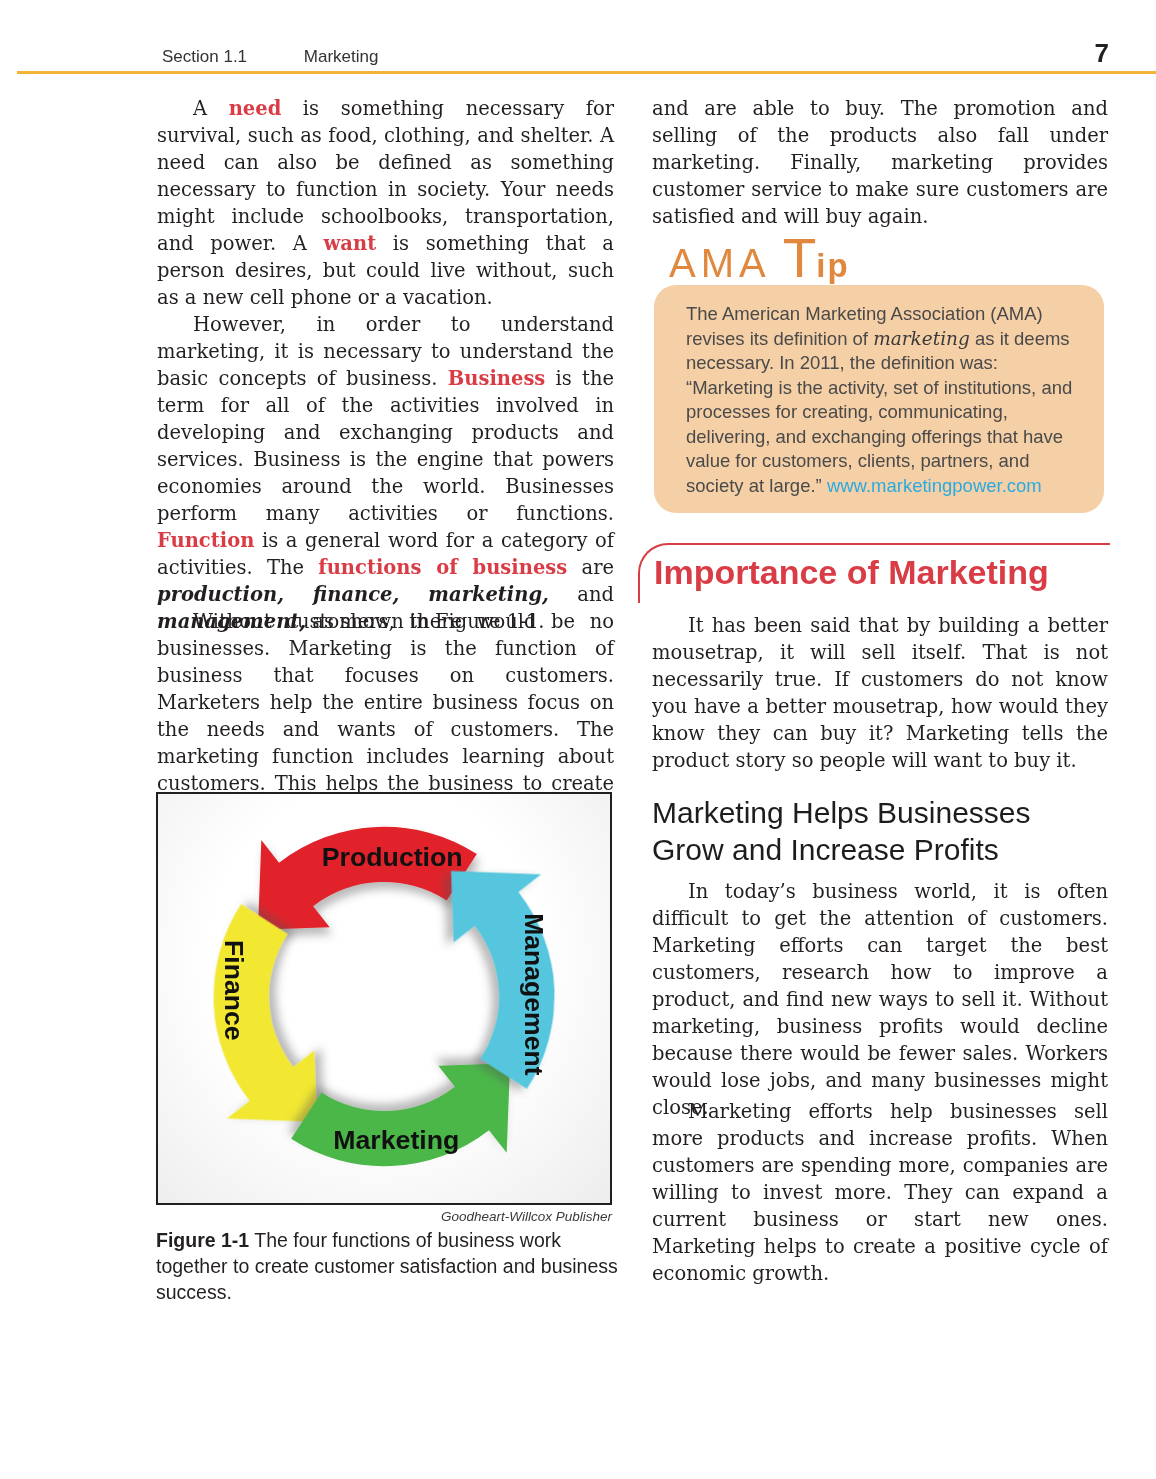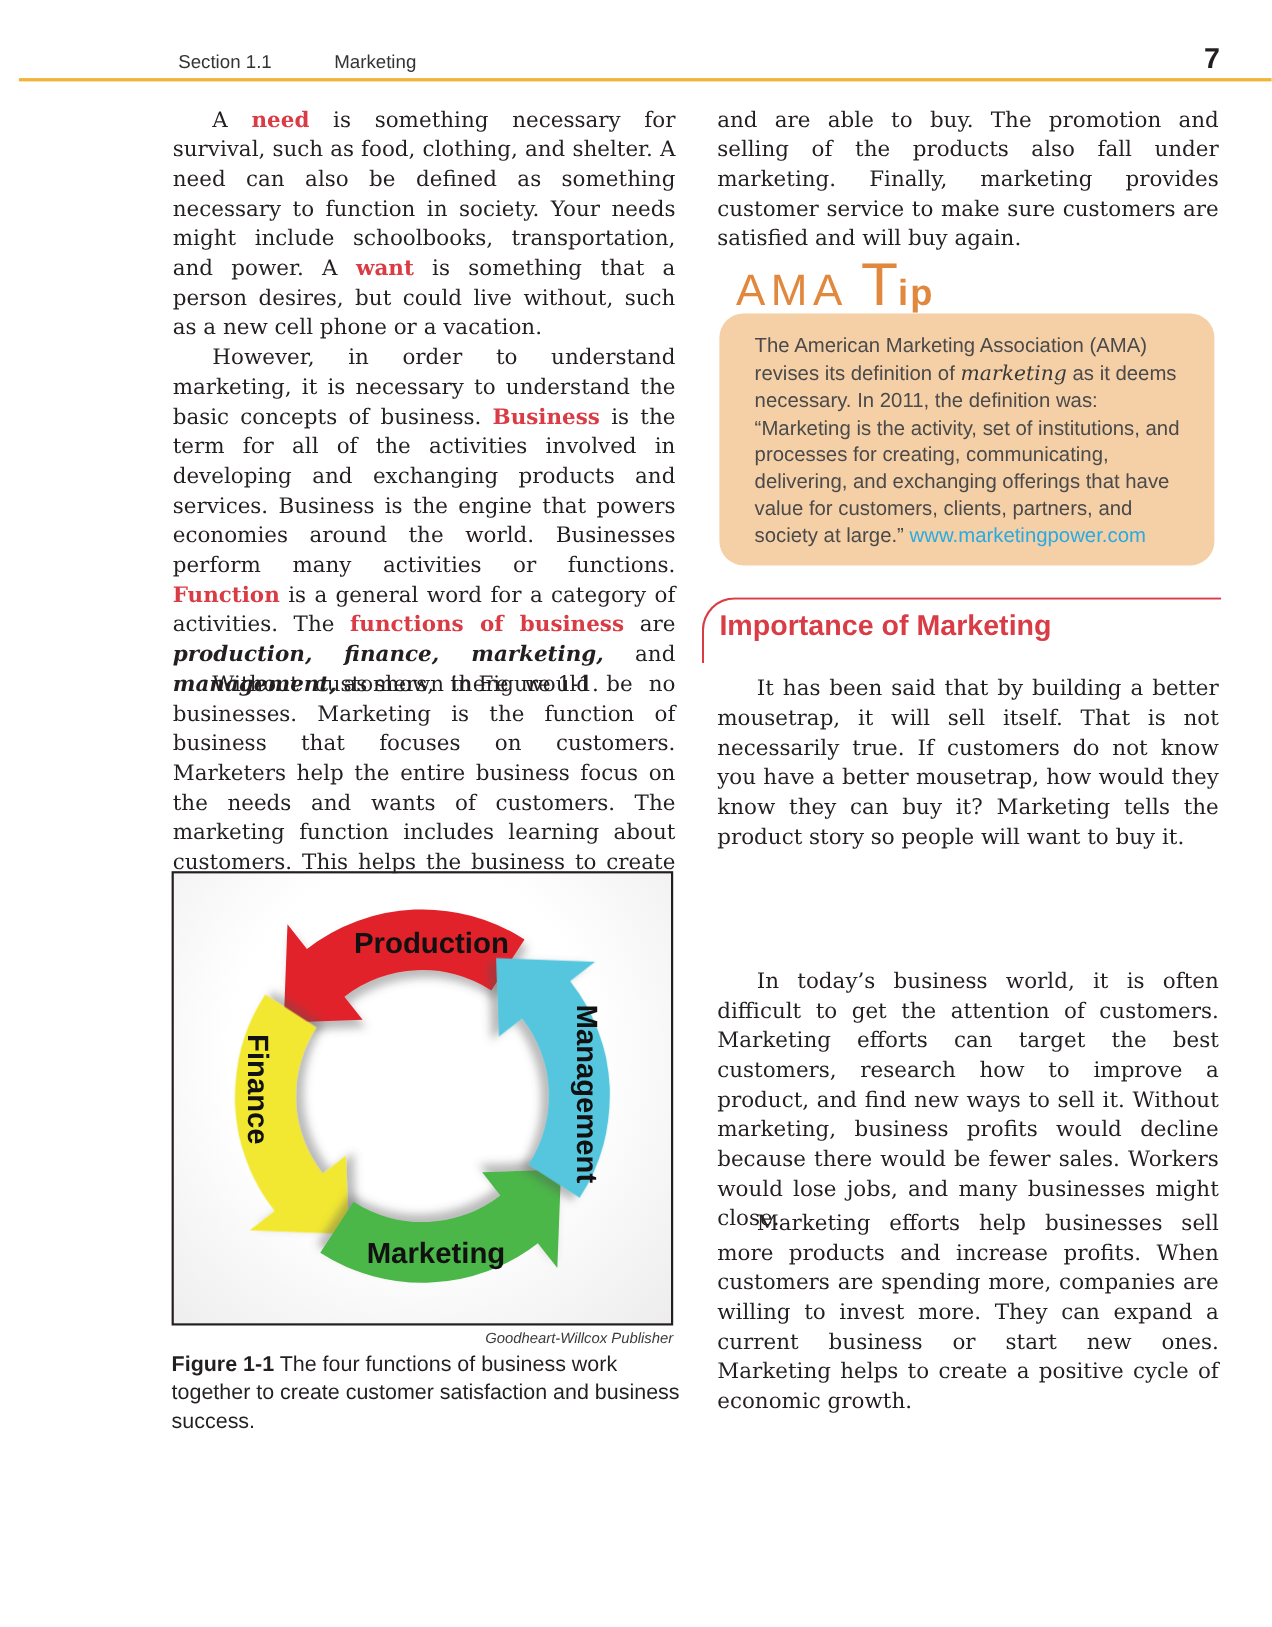--- a/index.html
+++ b/index.html
@@ -36,21 +36,21 @@
   .tip-ip{font-size:33px;font-weight:700;letter-spacing:2px;}
   .tip-box{position:absolute;left:637px;top:285px;width:450px;box-sizing:border-box;
         background:var(--tip-bg);border-radius:22px;padding:17px 20px 15px 32px;
         font-family:"Liberation Sans",sans-serif;font-size:18.5px;line-height:24.5px;color:#4a4a4a;}
 
   
   .imp-curve{position:absolute;left:621px;top:543px;width:470px;height:58px;
         border-top:2.5px solid var(--accent-red);border-left:2.5px solid var(--accent-red);
         border-top-left-radius:30px;}
   .imp-h1{position:absolute;left:637px;top:553px;width:455px;margin:0;
-        font-family:"Liberation Sans",sans-serif;font-size:26px;font-weight:bold;
+        font-family:"Liberation Sans",sans-serif;font-size:34px;font-weight:bold;
         color:var(--accent-red);}
   .grow-h2{position:absolute;left:635px;top:794px;width:456px;margin:0;
         font-family:"Liberation Sans",sans-serif;font-size:30px;line-height:37px;
         font-weight:400;color:#1d1d1d;}
   .grow-h2 span{display:block;}
 
   
   .figure-box{position:absolute;left:139px;top:792px;width:456px;height:413px;box-sizing:border-box;
         border:2px solid #231F20;
         background:radial-gradient(ellipse at 48% 40%, #ffffff 50%, #e7e7e7 115%);}
@@ -105,16 +105,20 @@
   <p class="body-text rcol r-p1">and are able to buy. The promotion and selling of the products also fall under marketing. Finally, marketing provides customer service to make sure customers are satisfied and will buy again.</p>
 
   <div class="ama-logo"><span class="ama-word">AMA</span><span class="tip-T">T</span><span class="tip-ip">ip</span></div>
 
   <div class="tip-box"><span>The American Marketing Association (AMA) revises its definition of </span><span class="seg-si">marketing</span><span> as it deems necessary. In 2011, the definition was: “Marketing is the activity, set of institutions, and processes for creating, communicating, delivering, and exchanging offerings that have value for customers, clients, partners, and society at large.” </span><span class="seg-link">www.marketingpower.com</span></div>
 
   <div class="imp-curve"></div>
   <h1 class="imp-h1">Importance of Marketing</h1>
   <p class="body-text rcol imp-p indent">It has been said that by building a better mousetrap, it will sell itself. That is not necessarily true. If customers do not know you have a better mousetrap, how would they know they can buy it? Marketing tells the product story so people will want to buy it.</p>
 
+  <h2 class="grow-h2">
+      <span>Marketing Helps Businesses</span>
+      <span>Grow and Increase Profits</span>
+    </h2>
   <p class="body-text rcol grow-p2 indent">Marketing efforts help businesses sell more products and increase profits. When customers are spending more, companies are willing to invest more. They can expand a current business or start new ones. Marketing helps to create a positive cycle of economic growth.</p>
   <p class="body-text rcol grow-p1 indent">In today’s business world, it is often difficult to get the attention of customers. Marketing efforts can target the best customers, research how to improve a product, and find new ways to sell it. Without marketing, business profits would decline because there would be fewer sales. Workers would lose jobs, and many businesses might close.</p>
 
 </div>
 
 </body></html>

